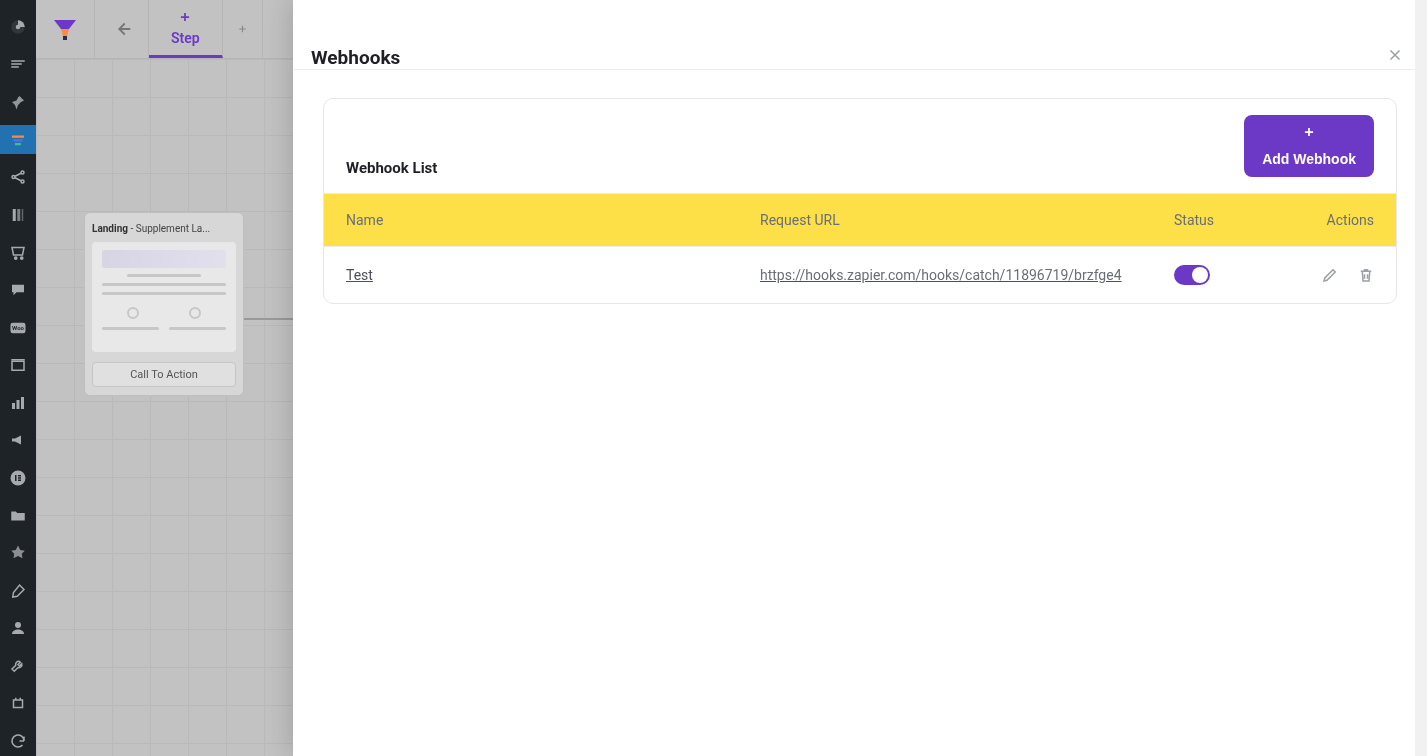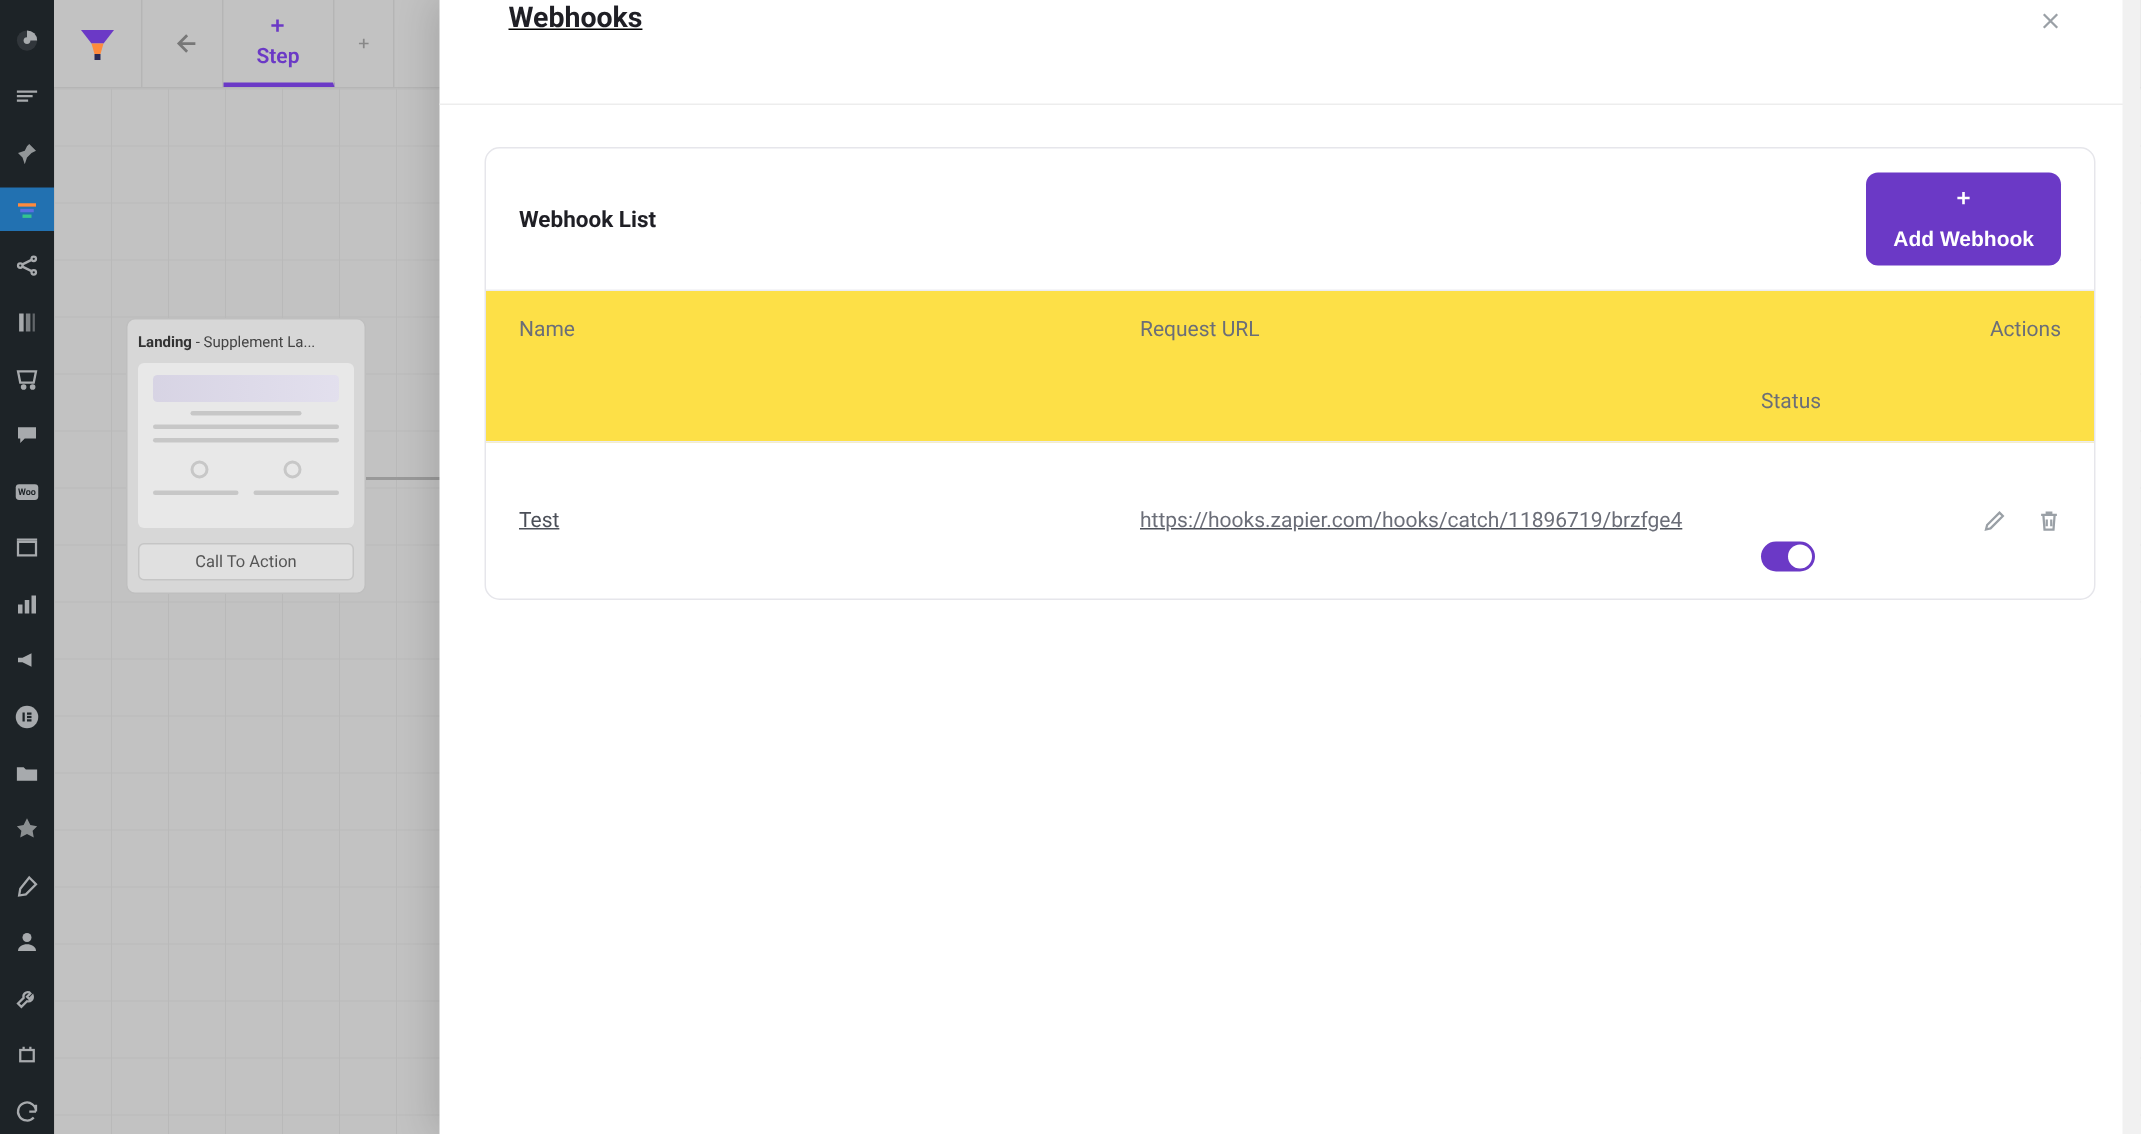--- a/index.html
+++ b/index.html
@@ -166,26 +166,25 @@
       top: 0;
       bottom: 0;
       width: 1134px;
       background: #fff;
       box-shadow: -4px 0 24px rgba(0,0,0,.15);
       display: flex;
       flex-direction: column;
     }
     .drawer-header {
       height: 70px;
-      padding: 0 46px;
-      display: flex;
-      align-items: flex-start;
+      padding: 0 18px;
+      display: flex;
+      align-items: flex-end;
       justify-content: space-between;
       border-bottom: 1px solid #ededed;
-      text-decoration: underline;
     }
     .drawer-title {
       font-size: 19px;
       font-weight: 700;
       color: #1f1f25;
     }
     .close-btn {
       width: 28px; height: 28px;
       display: flex; align-items: center; justify-content: center;
       color: #9aa0a6;
@@ -198,21 +197,21 @@
       overflow: auto;
     }
     .card {
       border: 1px solid #e6e6eb;
       border-radius: 10px;
       overflow: hidden;
     }
     .card-header {
       padding: 16px 22px;
       display: flex;
-      align-items: center;
+      align-items: flex-end;
       justify-content: space-between;
       border-bottom: 1px solid #ececf1;
     }
     .card-title {
       font-size: 15px;
       font-weight: 700;
       color: #1f1f25;
     }
     .btn-primary {
       background: #6b39c6;
@@ -231,21 +230,21 @@
     .table-head {
       background: #fde047;
       display: flex;
       padding: 18px 22px;
       font-size: 14px;
       color: #6b6e78;
       border-bottom: 1px solid #ececf1;
     }
     .col-name { flex: 0 0 414px; }
     .col-url  { flex: 0 0 414px; padding-right: 20px; }
-    .col-status { flex: 0 0 146px; margin-top: 48px; }
+    .col-status { flex: 0 0 146px; }
     .col-actions { flex: 1; text-align: right; }
     .table-row {
       display: flex;
       align-items: center;
       padding: 18px 22px;
       font-size: 14px;
       color: #4b4f58;
       text-decoration: underline;
     }
     .table-row .col-url {

